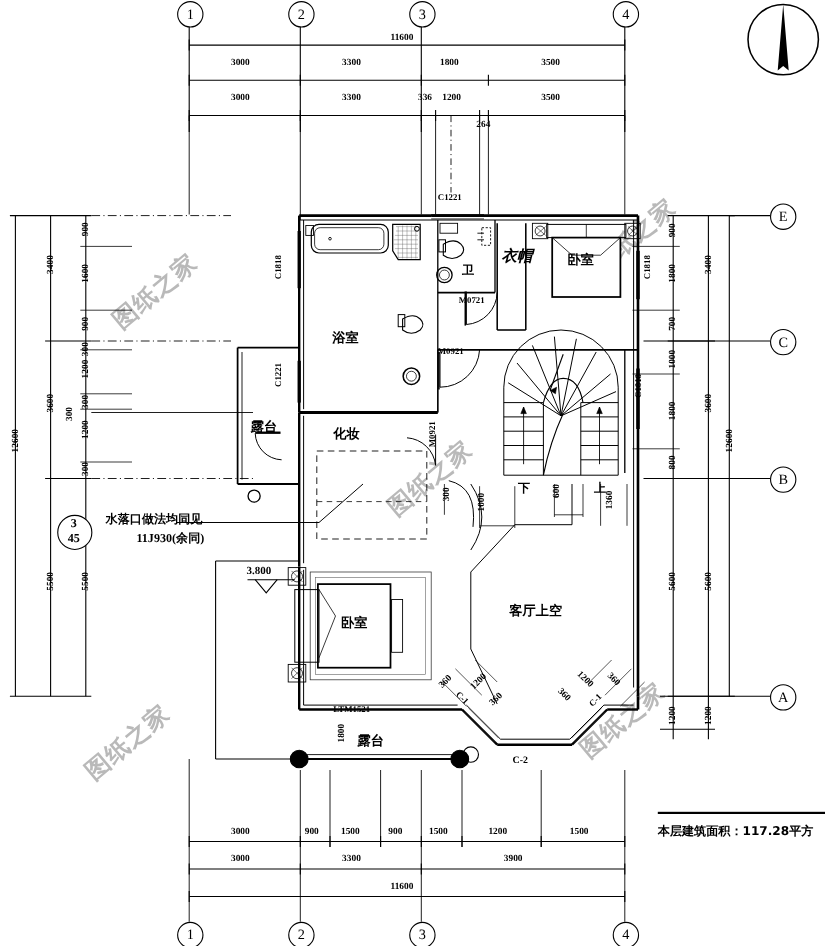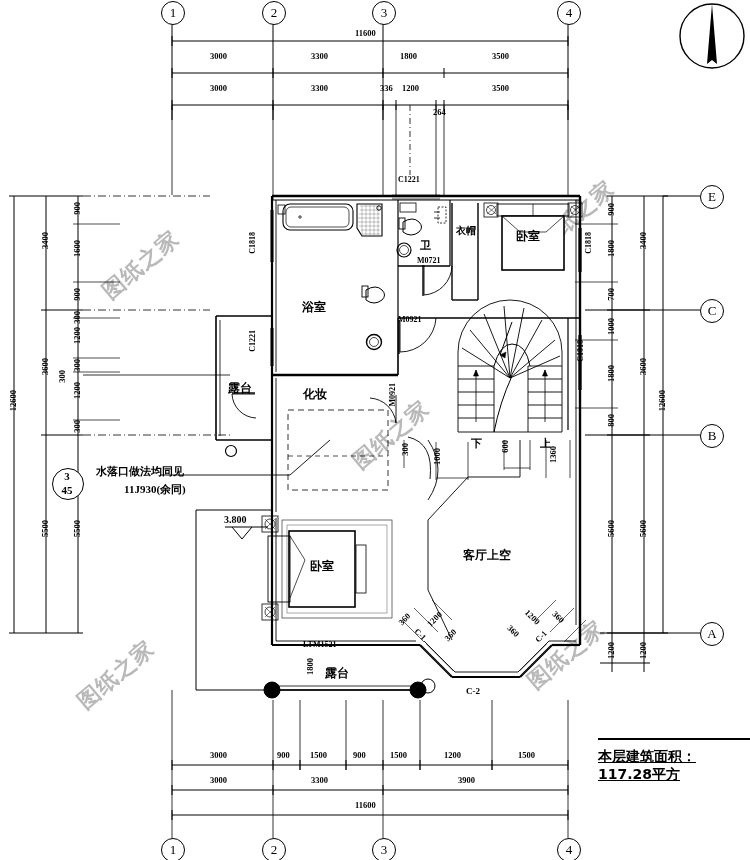--- a/index.html
+++ b/index.html
@@ -12,21 +12,21 @@
   .tag{position:absolute;font-size:8px;font-weight:bold;color:#000;white-space:nowrap;font-family:"Liberation Serif",serif;}
   .tagv{position:absolute;font-size:8px;font-weight:bold;color:#000;white-space:nowrap;font-family:"Liberation Serif",serif;
         writing-mode:vertical-rl;transform:rotate(180deg);}
   .gcirc{position:absolute;width:22px;height:22px;border:1.1px solid #000;border-radius:50%;
          display:flex;align-items:center;justify-content:center;font-size:13px;font-family:"Liberation Serif",serif;background:#fff;}
   svg{position:absolute;left:0;top:0;overflow:visible;}
   .wm{position:absolute;color:#b9b9b9;font-size:22px;font-family:"DejaVu Sans",sans-serif;font-weight:bold;
       transform:rotate(-40deg);white-space:nowrap;letter-spacing:1px;}
   .title{position:absolute;font-family:"DejaVu Sans",sans-serif;font-weight:bold;color:#000;}
   #titleMain{font-size:27px;letter-spacing:2px;}
-  #titleSub{font-size:14px;text-decoration:underline;}
+  #titleSub{font-size:11px;}
   .tline{position:absolute;background:#000;height:2px;}
   .note{position:absolute;font-size:11px;font-family:"DejaVu Sans",sans-serif;font-weight:bold;color:#000;white-space:nowrap;}
   .bub{position:absolute;width:30px;height:30px;border:1.2px solid #000;border-radius:50%;background:#fff;}
   .bubt{position:absolute;width:30px;text-align:center;font-size:11px;font-family:"Liberation Serif",serif;font-weight:bold;}
 </style>
 </head>
 <body>
 
 <div id="stage">
 
@@ -452,35 +452,35 @@
   <div class="dim" style="left:390px;top:750px;">1500</div>
   <div class="dim" style="left:444px;top:750px;">1200</div>
   <div class="dim" style="left:518px;top:750px;">1500</div>
 
   <div class="dim" style="left:210px;top:775px;">3000</div>
   <div class="dim" style="left:311px;top:775px;">3300</div>
   <div class="dim" style="left:458px;top:775px;">3900</div>
   <div class="dim" style="left:355px;top:800px;">11600</div>
 
   <div class="room" style="left:302px;top:287px;margin-top:12px;">浴室</div>
-  <div class="room" style="left:456px;top:224px;font-size:10px;">衣帽</div>
+  <div class="room" style="left:456px;top:224px;font-size:14px;font-style:italic;">衣帽</div>
   <div class="room" style="left:516px;top:228px;">卧室</div>
   <div class="room" style="left:228px;top:380px;">露台</div>
   <div class="room" style="left:303px;top:386px;">化妆</div>
   <div class="room" style="left:310px;top:558px;">卧室</div>
   <div class="room" style="left:325px;top:665px;">露台</div>
   <div class="room" style="left:463px;top:547px;">客厅上空</div>
   <div class="room" style="left:420px;top:238px;font-size:11px;">卫</div>
 
   <div class="tag" style="left:398px;top:175px;">C1221</div>
   <div class="tagv" style="left:248px;top:232px;">C1818</div>
   <div class="tagv" style="left:248px;top:330px;">C1221</div>
   <div class="tagv" style="left:584px;top:232px;">C1818</div>
   <div class="tagv" style="left:576px;top:340px;">C1818</div>
-  <div class="tag" style="left:417px;top:256px;text-align:right;">M0721</div>
+  <div class="tag" style="left:417px;top:268px;text-align:right;">M0721</div>
   <div class="tag" style="left:398px;top:315px;">M0921</div>
   <div class="tagv" style="left:388px;top:383px;">M0921</div>
   <div class="tag" style="left:303px;top:640px;">LTM1521</div>
   <div class="tag" style="left:414px;top:630px;transform:rotate(45deg);">C-1</div>
   <div class="tag" style="left:535px;top:632px;transform:rotate(-45deg);">C-1</div>
   <div class="tag" style="left:466px;top:686px;font-size:9px;">C-2</div>
 
   <div class="tag" style="left:471px;top:436px;font-size:11px;">下</div>
   <div class="tag" style="left:540px;top:436px;font-size:11px;">上</div>
   <div class="dimv" style="left:432px;top:448px;">1000</div>

